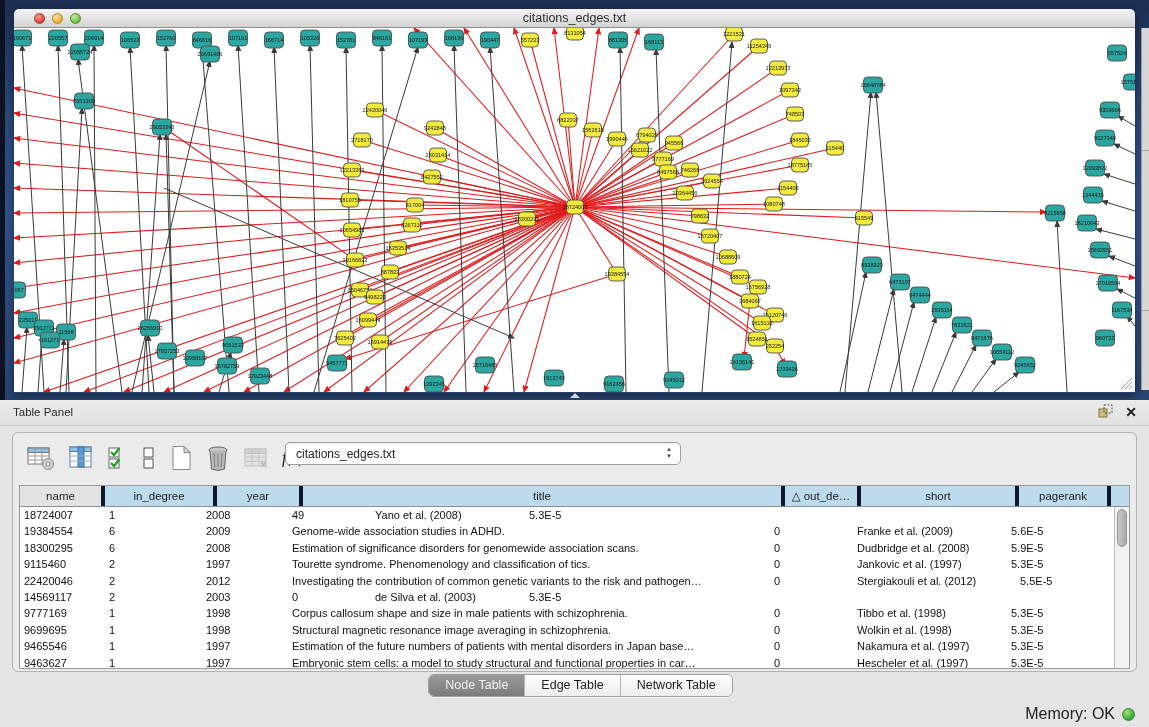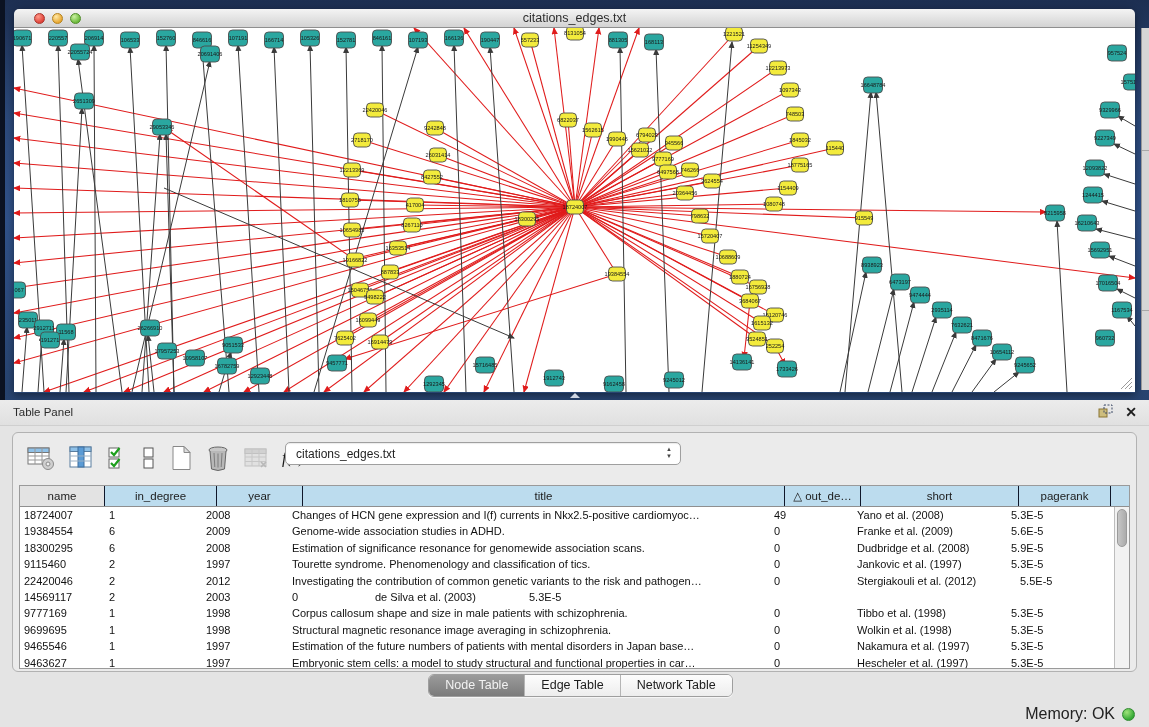--- a/index.html
+++ b/index.html
@@ -43,21 +43,21 @@
   .ticon { display:inline-flex; align-items:center; justify-content:center; }
   .fx { font-family:"Liberation Serif", serif; font-style:italic; font-size:16px; color:#1a1a1a; }
   .combo { position:absolute; left:272px; top:9px; width:396px; height:23px; background:#fff;
     border:1px solid #9f9f9f; border-radius:5px; font-size:12px; color:#1e1e1e;
     display:flex; align-items:center; padding-left:10px; box-shadow:inset 0 1px 1px rgba(0,0,0,.08); }
   .stepper { position:absolute; right:8px; top:3px; font-size:6px; color:#444; line-height:7px; text-align:center; }
 
   .table-wrap { position:absolute; left:6px; right:6px; top:52px; bottom:2px;
     background:#fff; border:1px solid #9a9a9a; overflow:hidden; }
   .thead { display:flex; height:21px; border-bottom:1px solid #8f8f8f; }
-  .th { background:#bcdcee; border-right:1px solid #0f172a; font-size:11.5px; color:#1c1c1c;
+  .th { background:#bcdcee; border-right:4px solid #0f172a; font-size:11.5px; color:#1c1c1c;
     display:flex; align-items:center; justify-content:center; flex:0 0 auto; }
   .th.gray { background:#e3e3e3; }
   .th.fill { flex:1 1 auto; border-right:none; background:#bcdcee; }
   .trow { display:flex; height:16.4px; font-size:11px; color:#111; }
   .td { flex:0 0 auto; white-space:nowrap; overflow:hidden; padding-top:2px; }
   .vscroll { position:absolute; right:0; top:21px; bottom:0; width:15px; background:#f2f2f2;
     border-left:1px solid #bdbdbd; }
   .vthumb { position:absolute; left:2px; right:2px; top:2px; height:38px; border-radius:6px;
     background:linear-gradient(90deg,#c6c6c6,#ababab); border:1px solid #9a9a9a; }
 
@@ -791,39 +791,38 @@
           <div class="th" style="width: 76px;">△ out_de…</div>
           <div class="th" style="width: 158px;">short</div>
           <div class="th" style="width: 92px;">pagerank</div>
           <div class="th fill"></div>
         </div>
       <div id="tbody">
           <div class="trow">
             <div class="td" style="width: 85px; padding-left: 4px;">18724007</div>
             <div class="td" style="width: 96px; padding-left: 4px;">1</div>
             <div class="td" style="width: 86px; padding-left: 5px;">2008</div>
-            <div class="td" style="width: 482px; padding-left: 5px;">Changes of HCN gene expression and I(f) currents in Nkx2.5-positive cardiomyoc…</div>
             <div class="td" style="width: 76px; padding-left: 5px;">49</div>
             <div class="td" style="width: 158px; padding-left: 12px;">Yano et al. (2008)</div>
             <div class="td" style="width: 92px; padding-left: 8px;">5.3E-5</div>
           </div>
           <div class="trow">
             <div class="td" style="width: 85px; padding-left: 4px;">19384554</div>
             <div class="td" style="width: 96px; padding-left: 4px;">6</div>
             <div class="td" style="width: 86px; padding-left: 5px;">2009</div>
             <div class="td" style="width: 482px; padding-left: 5px;">Genome-wide association studies in ADHD.</div>
             <div class="td" style="width: 76px; padding-left: 5px;">0</div>
             <div class="td" style="width: 158px; padding-left: 12px;">Franke et al. (2009)</div>
             <div class="td" style="width: 92px; padding-left: 8px;">5.6E-5</div>
           </div>
           <div class="trow">
             <div class="td" style="width: 85px; padding-left: 4px;">18300295</div>
             <div class="td" style="width: 96px; padding-left: 4px;">6</div>
             <div class="td" style="width: 86px; padding-left: 5px;">2008</div>
-            <div class="td" style="width: 482px; padding-left: 5px;">Estimation of significance resonance for genomewide association scans.</div>
+            <div class="td" style="width: 482px; padding-left: 5px;">Estimation of significance disorders for genomewide association scans.</div>
             <div class="td" style="width: 76px; padding-left: 5px;">0</div>
             <div class="td" style="width: 158px; padding-left: 12px;">Dudbridge et al. (2008)</div>
             <div class="td" style="width: 92px; padding-left: 8px;">5.9E-5</div>
           </div>
           <div class="trow">
             <div class="td" style="width: 85px; padding-left: 4px;">9115460</div>
             <div class="td" style="width: 96px; padding-left: 4px;">2</div>
             <div class="td" style="width: 86px; padding-left: 5px;">1997</div>
             <div class="td" style="width: 482px; padding-left: 5px;">Tourette syndrome. Phenomenology and classification of tics.</div>
             <div class="td" style="width: 76px; padding-left: 5px;">0</div>

